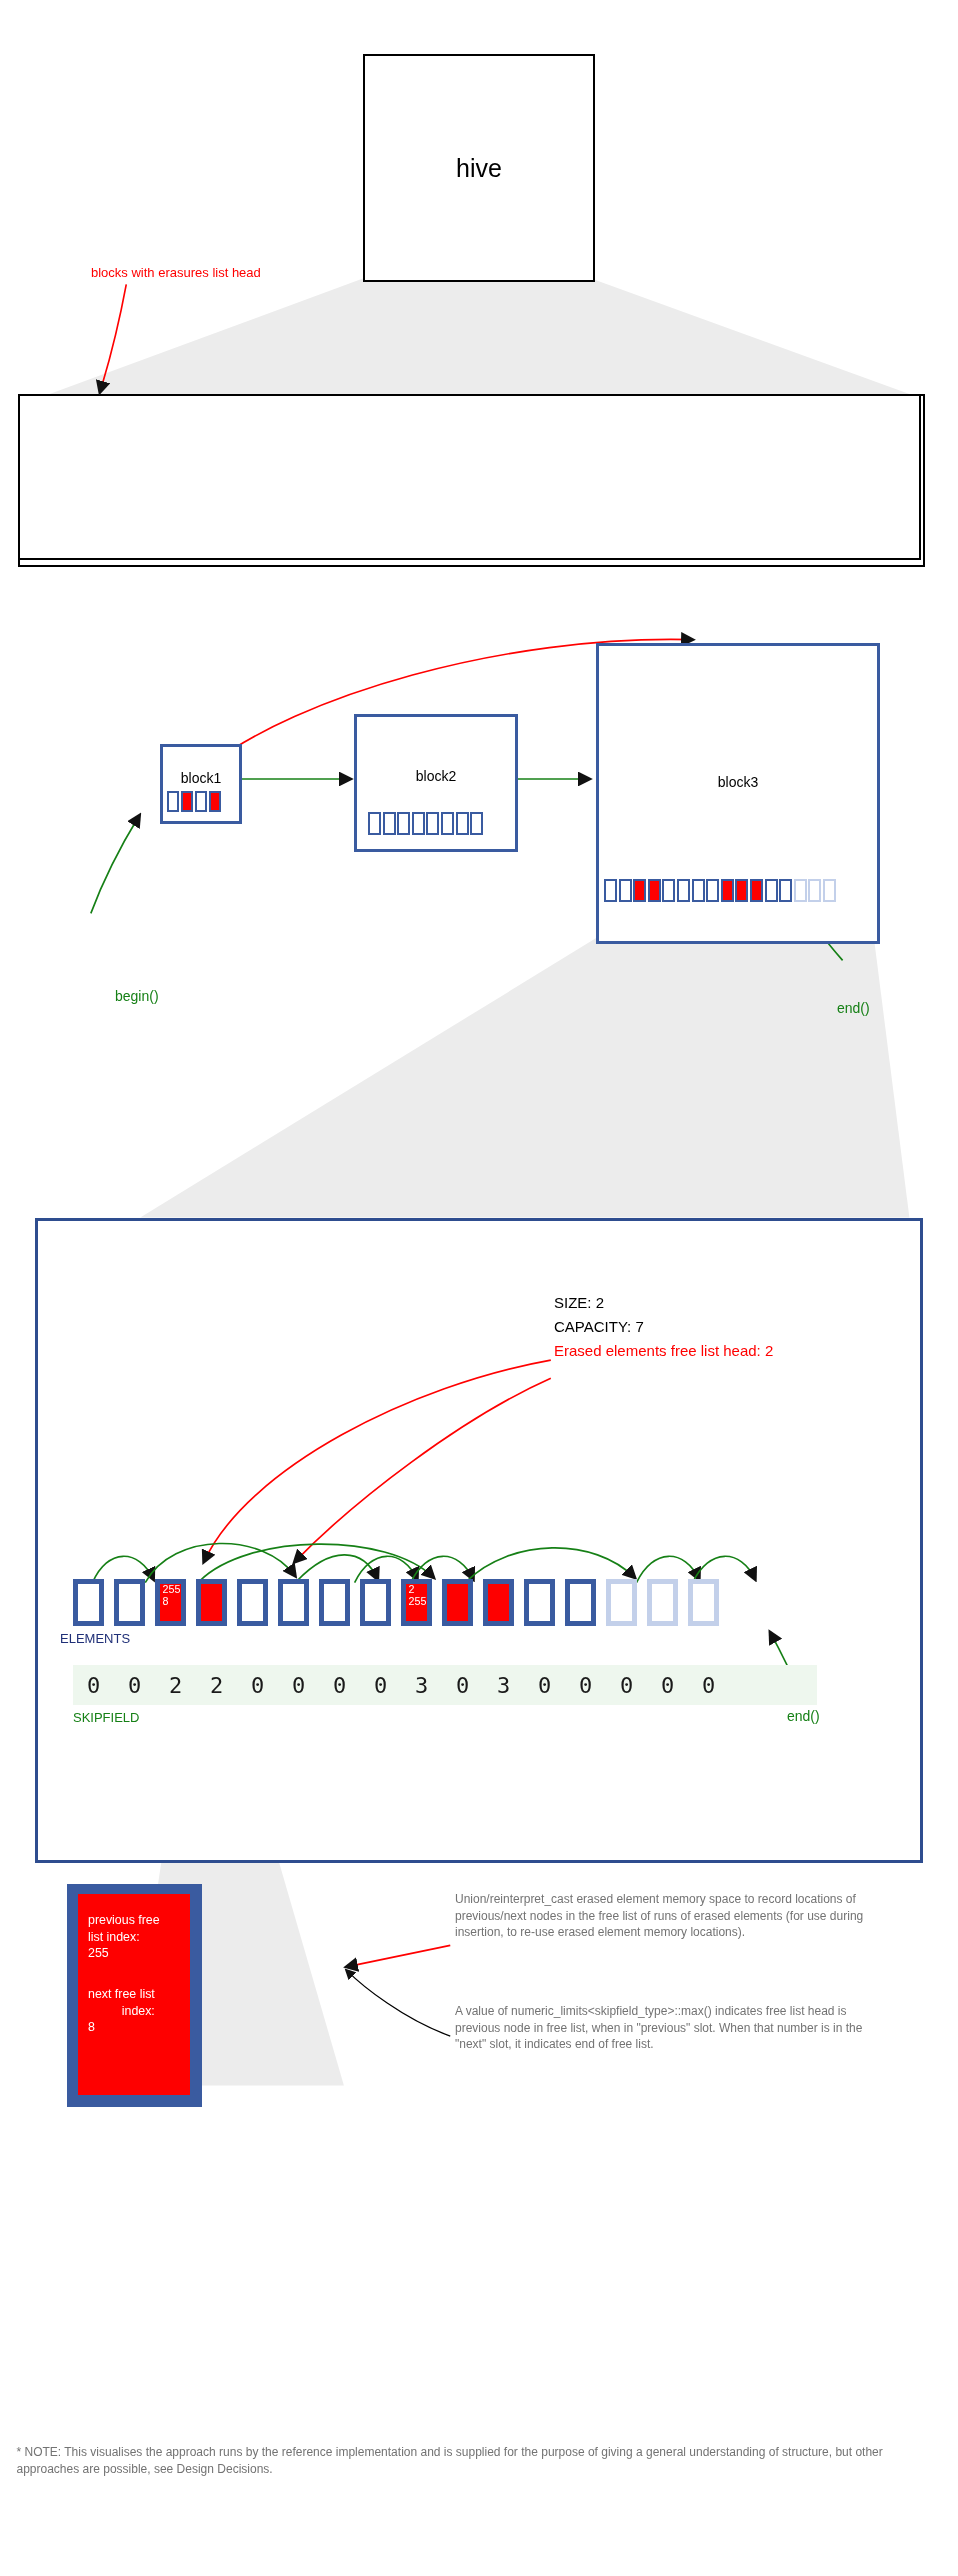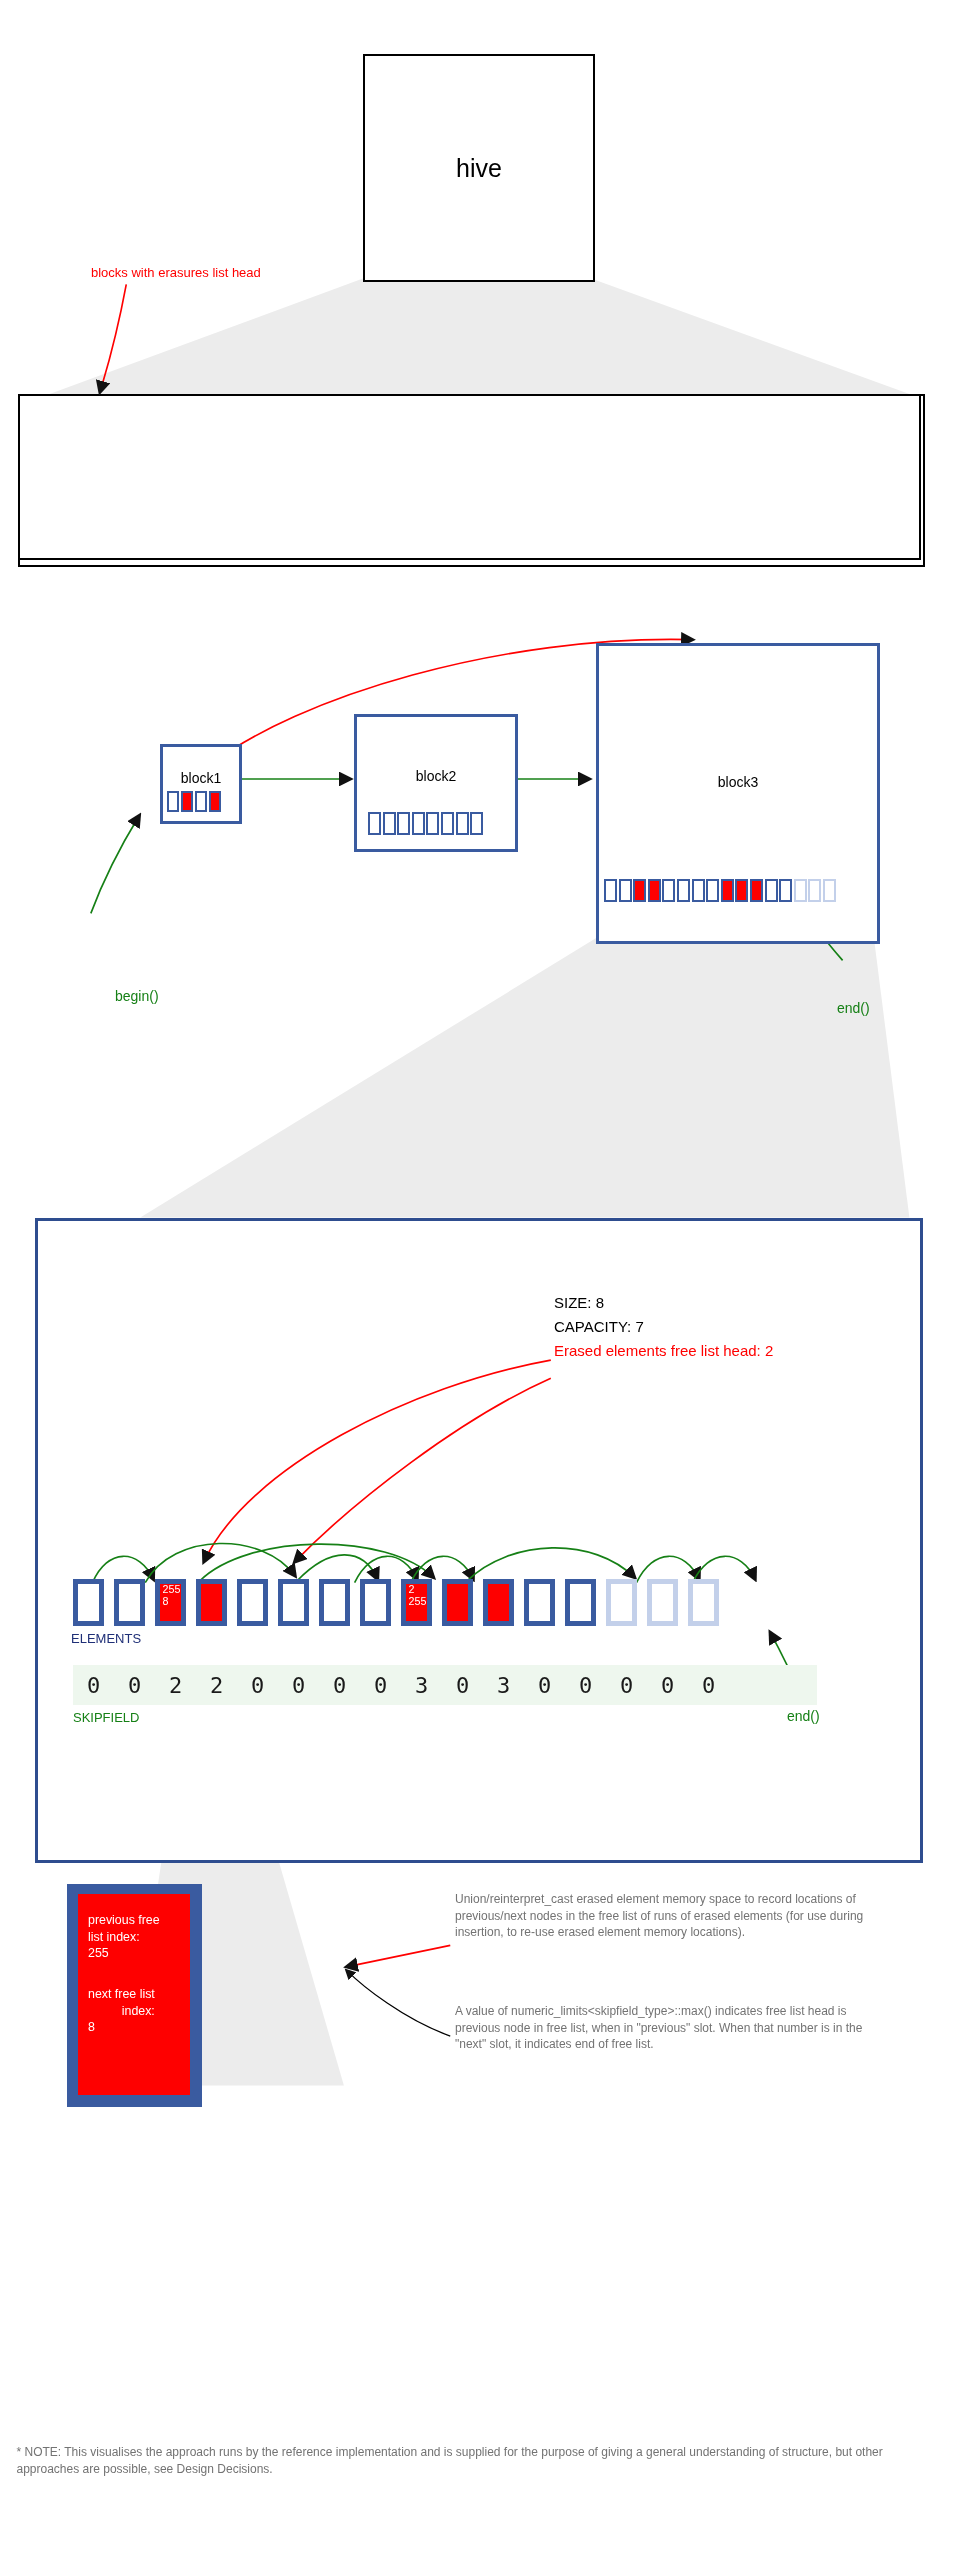--- a/index.html
+++ b/index.html
@@ -142,21 +142,21 @@
   <div class="cell ghost" data-name="block-cell" style="width:13px;height:23px;"></div>
   <div class="cell ghost" data-name="block-cell" style="width:13px;height:23px;"></div>
   <div class="cell ghost" data-name="block-cell" style="width:13px;height:23px;"></div>
 </div>
 
 <div class="abs t17 green" data-name="begin-label" style="left:115px;top:988px;">begin()</div>
 <div class="abs t17 green" data-name="end-label" style="left:837px;top:1000px;">end()</div>
 
 <div class="abs panel-blue" data-name="block-detail-panel" style="left:35px;top:1218px;width:882px;height:639px;"></div>
 
-<div class="abs t18" data-name="size-stat" style="left:554px;top:1294px;">SIZE: 8</div>
+<div class="abs t18" data-name="size-stat" style="left:554px;top:1294px;">SIZE: 2</div>
 <div class="abs t18" data-name="capacity-stat" style="left:554px;top:1318px;">CAPACITY: 7</div>
 <div class="abs t18 red" data-name="free-list-head-label" style="left:554px;top:1342px;">Erased elements free list head: 2</div>
 
 <svg width="959" height="2576" data-name="detail-red-arrows" viewBox="0 0 1163 3125">
   <path d="M668,1650 C500,1680 300,1780 247,1895" stroke="#ff0000" stroke-width="2" fill="none" marker-end="url(#ar-red)"></path>
   <path d="M668,1672 C560,1720 430,1820 357,1895" stroke="#ff0000" stroke-width="2" fill="none" marker-end="url(#ar-red)"></path>
 </svg>
 
 <svg width="959" height="2576" data-name="skip-hop-arcs" viewBox="0 0 1163 3125">
   <path d="M112,1920 C130,1878 168,1878 186,1916" stroke="#168016" stroke-width="2" fill="none" marker-end="url(#ar-grn)"></path>
@@ -190,21 +190,21 @@
   </div>
   <div class="ecell filled" data-name="element-cell"></div>
   <div class="ecell filled" data-name="element-cell"></div>
   <div class="ecell" data-name="element-cell"></div>
   <div class="ecell" data-name="element-cell"></div>
   <div class="ecell ghost" data-name="element-cell"></div>
   <div class="ecell ghost" data-name="element-cell"></div>
   <div class="ecell ghost" data-name="element-cell"></div>
 </div>
 
-<div class="abs t16 navy" data-name="elements-label" style="left:71px;top:1631px;text-align:center;">ELEMENTS</div>
+<div class="abs t16 navy" data-name="elements-label" style="left:60px;top:1631px;text-align:center;">ELEMENTS</div>
 
 <div class="abs skipband" data-name="skipfield-row" style="left:73px;top:1665px;width:744px;height:40px;">
   <div class="sv" data-name="skipfield-value" style="width:41px;">0</div>
   <div class="sv" data-name="skipfield-value" style="width:41px;">0</div>
   <div class="sv" data-name="skipfield-value" style="width:41px;">2</div>
   <div class="sv" data-name="skipfield-value" style="width:41px;">2</div>
   <div class="sv" data-name="skipfield-value" style="width:41px;">0</div>
   <div class="sv" data-name="skipfield-value" style="width:41px;">0</div>
   <div class="sv" data-name="skipfield-value" style="width:41px;">0</div>
   <div class="sv" data-name="skipfield-value" style="width:41px;">0</div>

